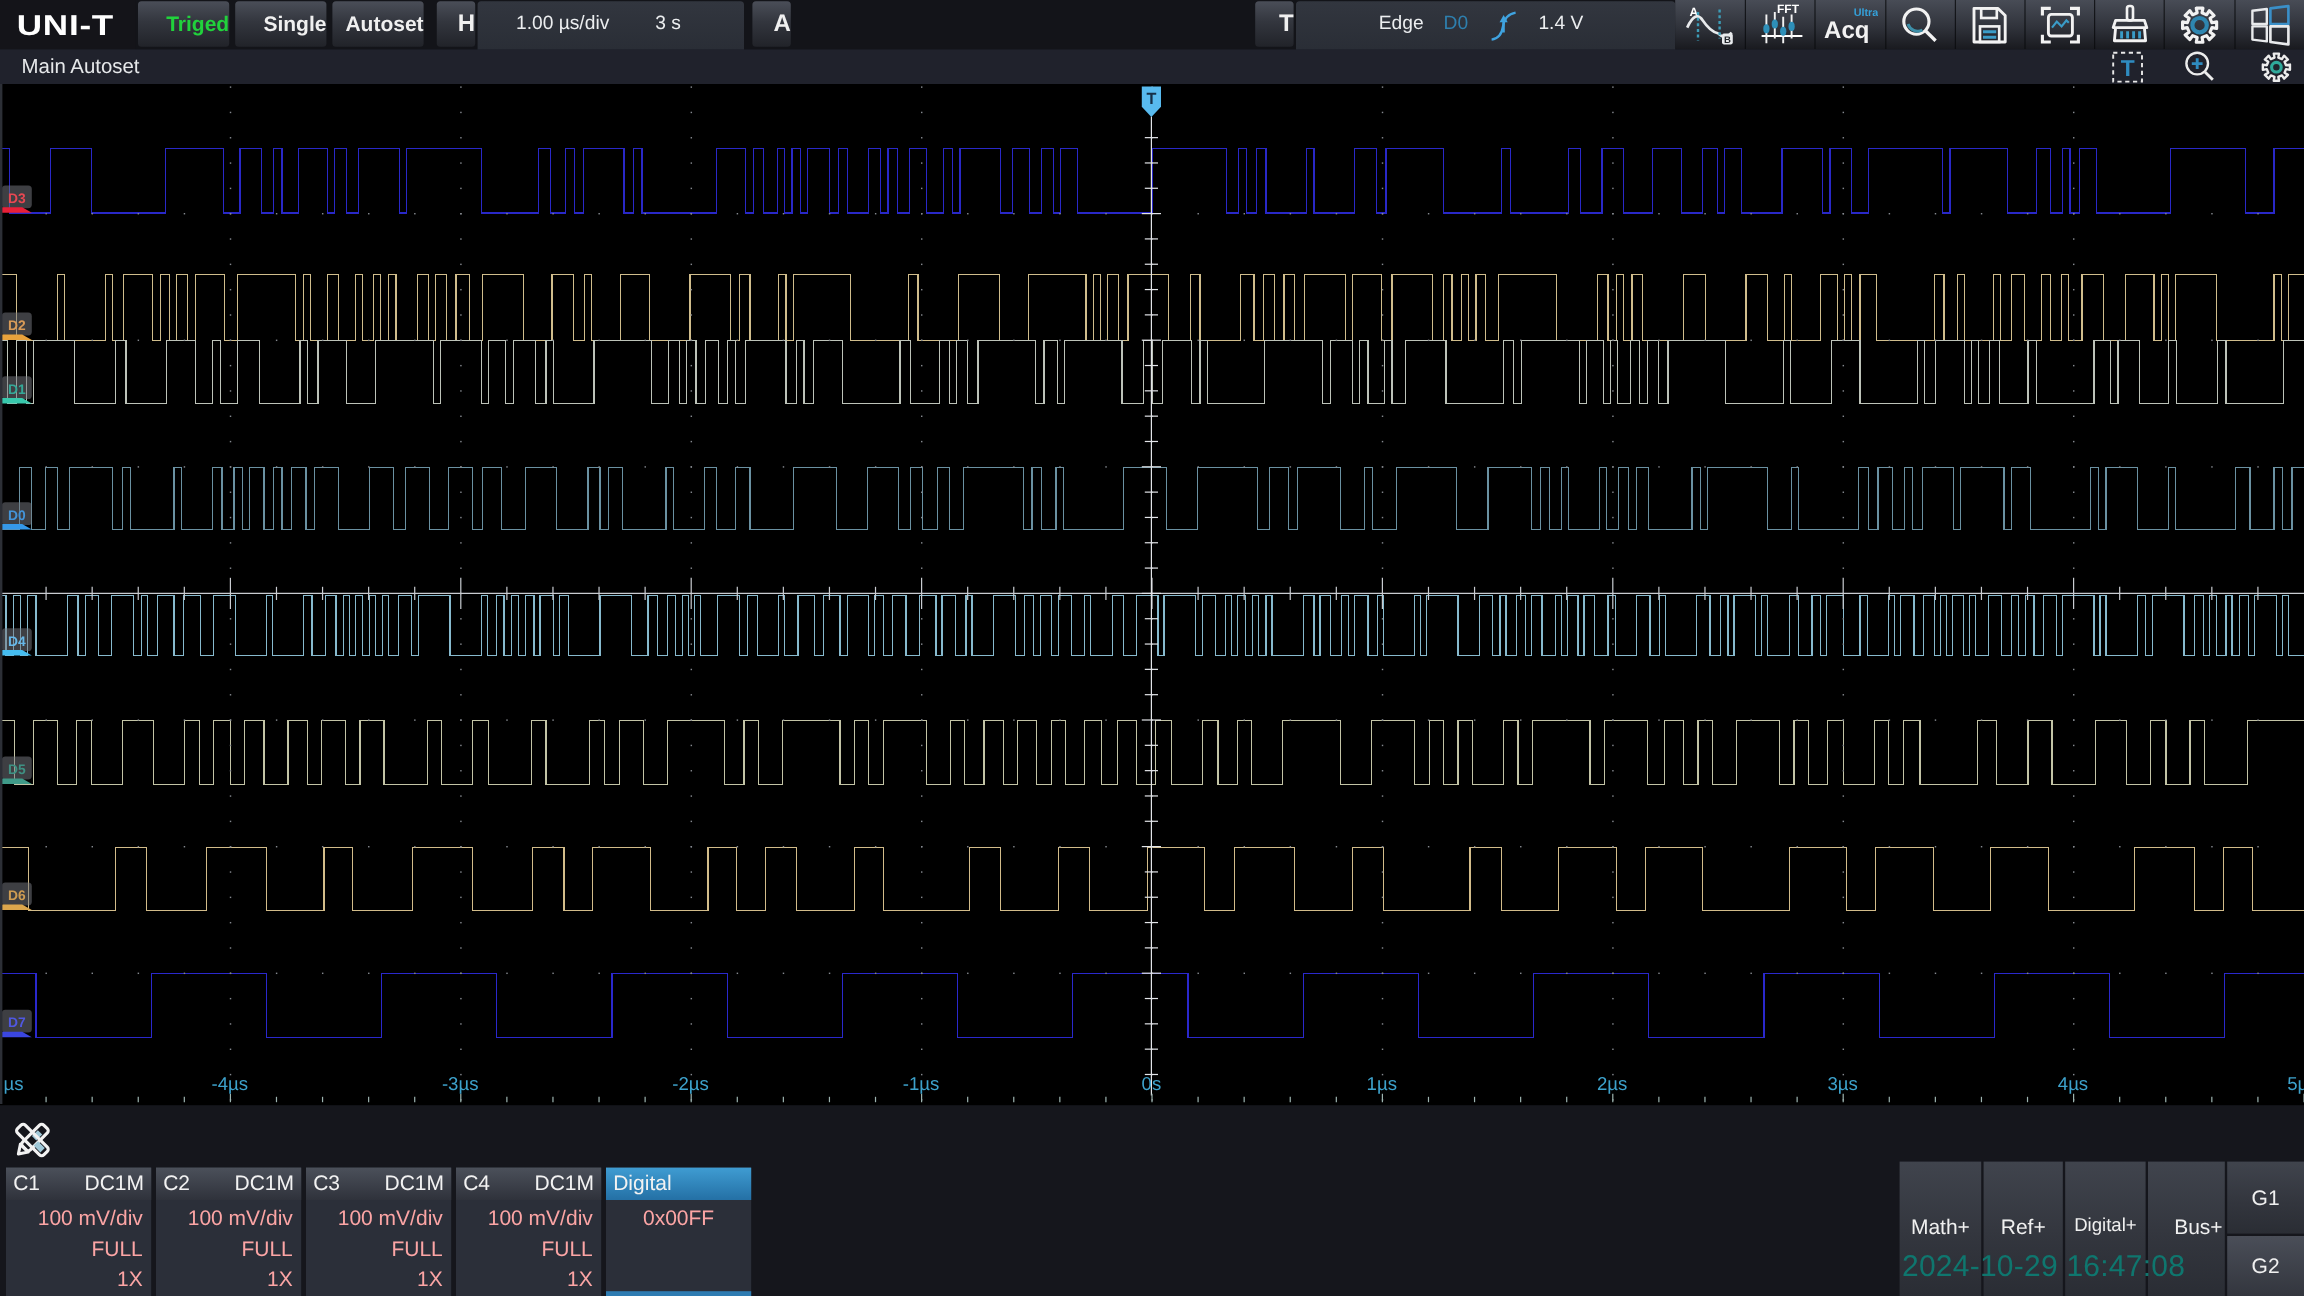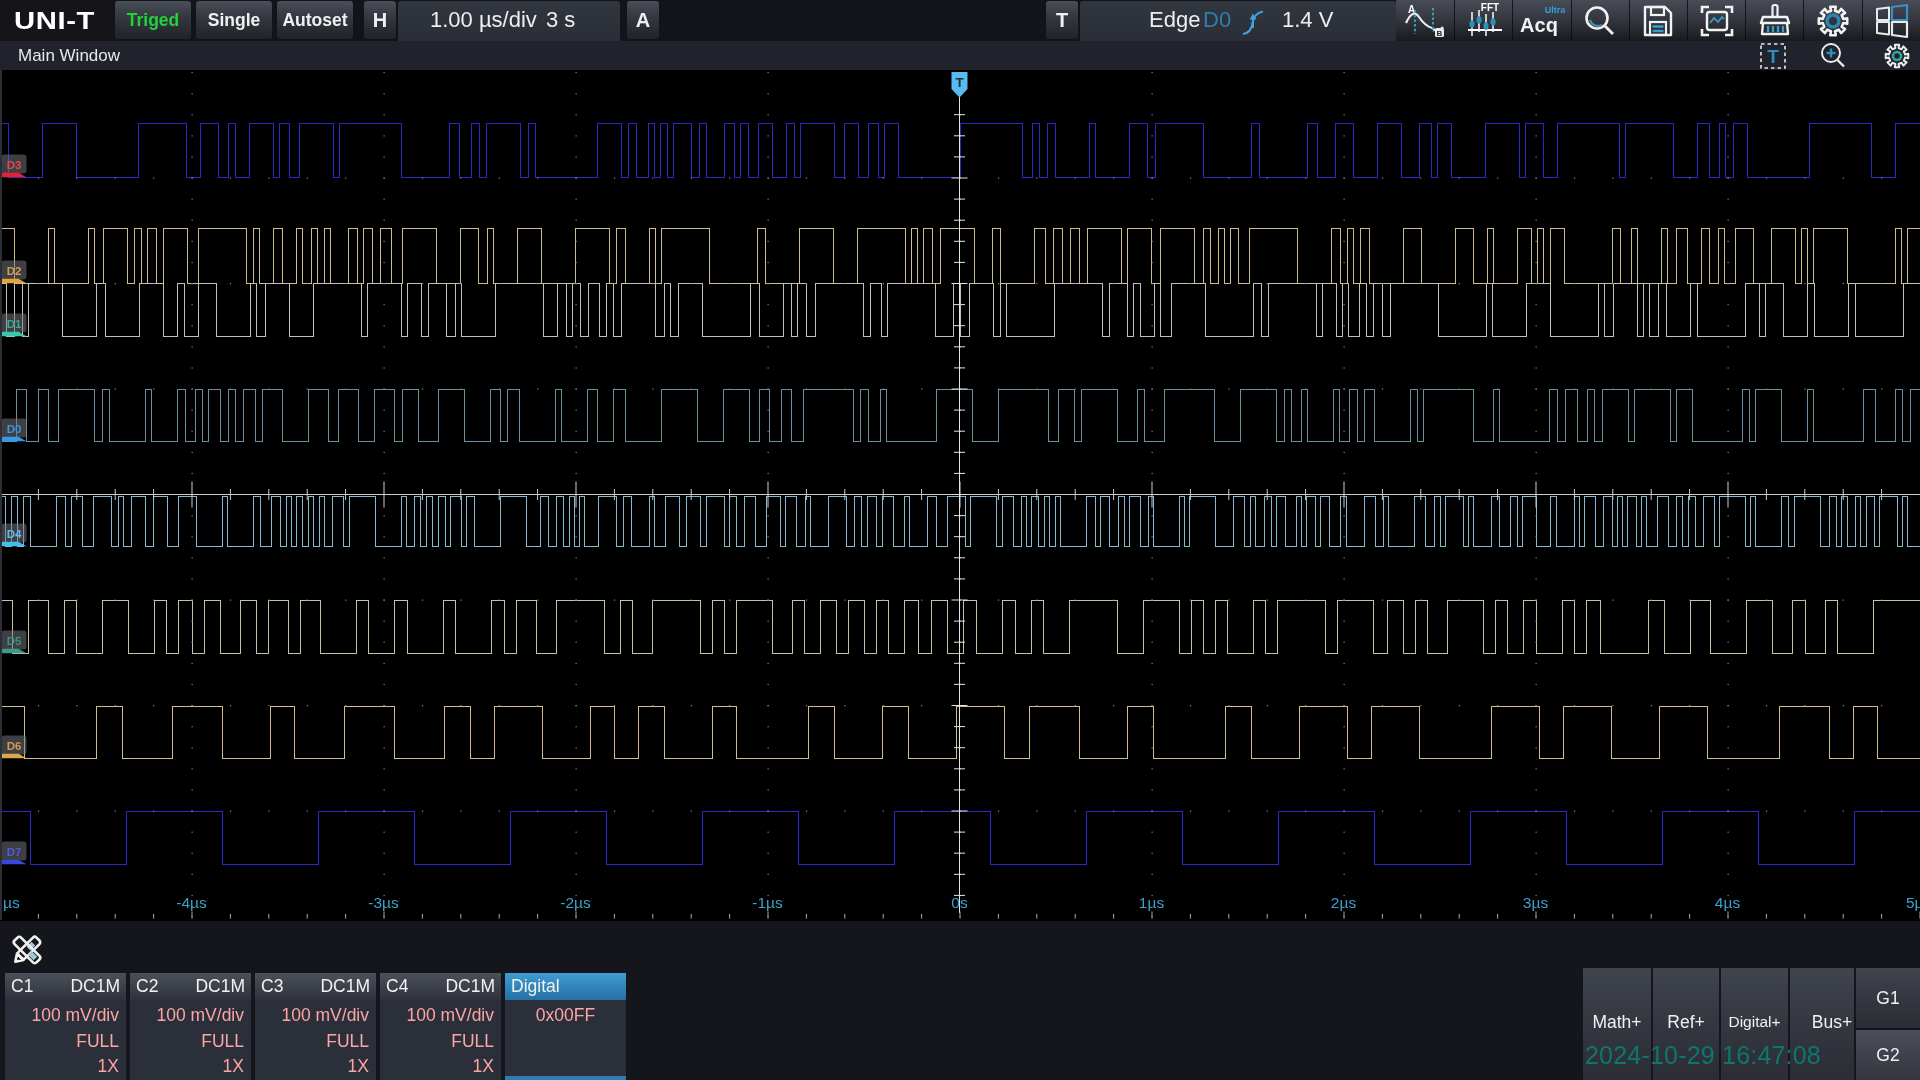--- a/index.html
+++ b/index.html
@@ -1,22 +1,22 @@
 <!DOCTYPE html>
 <html><head><meta charset="utf-8"><title>scope</title>
 <style>
 * { margin:0; padding:0; box-sizing:border-box; }
 html,body { width:1920px; height:1080px; background:#000; overflow:hidden;
   font-family:"Liberation Sans",sans-serif; }
 #topbar { position:absolute; left:0; top:0; width:1920px; height:41px; background:#131419; }
 .tbtn { position:absolute; top:1px; height:38px; border-radius:3px;
   background:linear-gradient(#4a4e58 0%,#33363e 45%,#212329 100%);
-  color:#f0f0f0; font-size:17.5px; font-weight:bold; text-align:center; line-height:38px; }
+  color:#f0f0f0; font-size:17.5px; font-weight:bold; text-align:right; line-height:38px; }
 .tpanel { position:absolute; top:1px; height:53px; border-radius:3px;
-  background:linear-gradient(#32363f,#272b33); color:#eceef0; font-size:22px;
+  background:linear-gradient(#32363f,#272b33); color:#eceef0; font-size:16px;
   line-height:38px; white-space:nowrap; }
 #logo { position:absolute; left:0; top:0; width:113px; height:41px; background:#141419; }
 #iconstrip { position:absolute; left:1396px; top:0; width:524px; height:41px;
   background:linear-gradient(#484c56 0%,#30333b 55%,#191a1f 100%); display:flex; }
 .icell { width:58.2px; height:41px; display:flex; align-items:center; justify-content:center;
   border-left:1px solid rgba(10,11,14,0.8); }
 .icell:first-child { border-left:none; }
 #subbar { position:absolute; left:0; top:41px; width:1920px; height:29px; background:#20222c; }
 #subbar .title { position:absolute; left:18px; top:5px; font-size:17px; color:#e6e8ea; }
 .subicon { position:absolute; top:0px; }
@@ -140,21 +140,21 @@
         <svg width="40" height="38" viewBox="0 0 40 38">
 <path d="M6 7 L18 5.5 V18 H6 Z" stroke="#e8eaec" stroke-width="2" fill="none" stroke-linejoin="round"></path>
 <path d="M21 5 L36 3 V18 H21 Z" stroke="#3a8fc8" stroke-width="2.2" fill="none" stroke-linejoin="round"></path>
 <path d="M6 20 H18 V32.5 L6 31 Z" stroke="#e8eaec" stroke-width="2" fill="none" stroke-linejoin="round"></path>
 <path d="M21 20 H36 V35 L21 33 Z" stroke="#e8eaec" stroke-width="2.2" fill="none" stroke-linejoin="round"></path>
 </svg>
       </div>
     </div>
 </div>
 <div id="subbar">
-  <span class="title">Main Window</span>
+  <span class="title">Main Autoset</span>
   <span class="subicon" style="left:1758px;"><svg width="30" height="30" viewBox="0 0 30 30">
 <rect x="3" y="3" width="24" height="24" fill="none" stroke="#e8e8e8" stroke-width="1.6" stroke-dasharray="3.5 3"></rect>
 <text x="15" y="22" text-anchor="middle" font-size="19" font-weight="bold" fill="#2f8cc0" font-family="'Liberation Sans',sans-serif">T</text>
 </svg></span>
   <span class="subicon" style="left:1818px;"><svg width="30" height="30" viewBox="0 0 30 30">
 <circle cx="13" cy="12" r="9" stroke="#ececec" stroke-width="2" fill="none"></circle>
 <line x1="13" y1="7.5" x2="13" y2="16.5" stroke="#2f8cc0" stroke-width="2.4"></line>
 <line x1="8.5" y1="12" x2="17.5" y2="12" stroke="#2f8cc0" stroke-width="2.4"></line>
 <line x1="19.5" y1="19" x2="26" y2="25.5" stroke="#ececec" stroke-width="2.4"></line>
 </svg></span>

